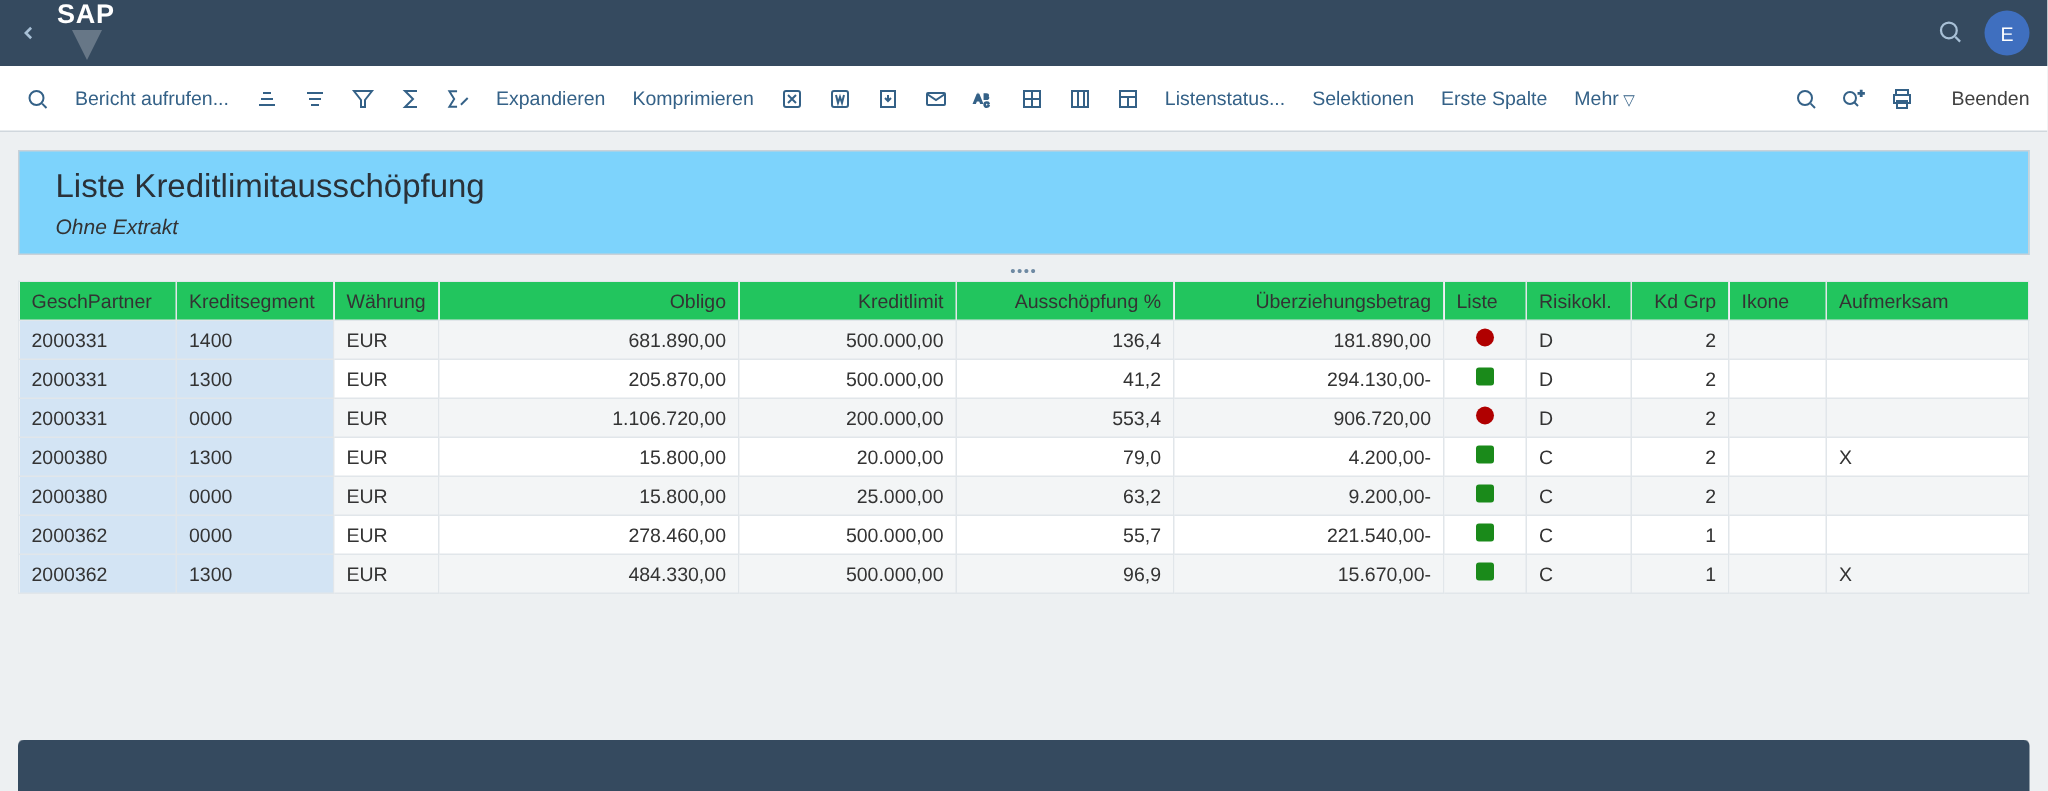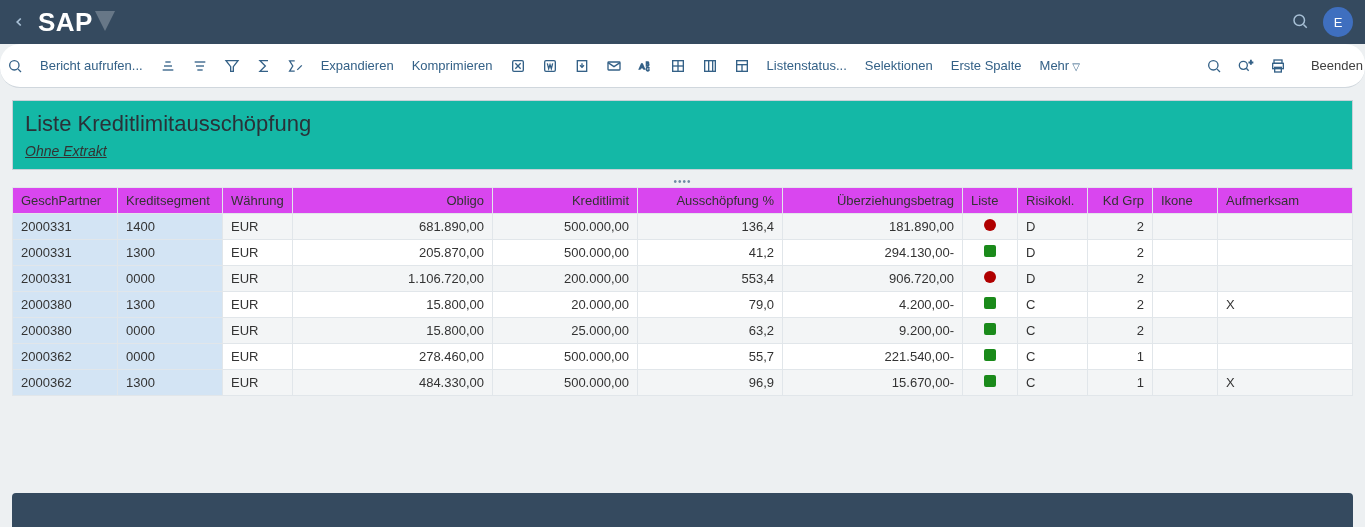--- a/index.html
+++ b/index.html
@@ -2,48 +2,48 @@
 <html><head>
 <meta charset="utf-8">
 <style>
   * { box-sizing: border-box; margin: 0; padding: 0; }
   body { font-family: Arial, sans-serif; font-size: 13px; background: #edf0f2; color: #333; width: 1365px; height: 527px; overflow: hidden; }
 
   
   .header { background: #354a5f; color: #fff; height: 44px; display: flex; align-items: center; padding: 0 12px; }
   .back-btn { margin-right: 12px; color: #a8c0d6; cursor: pointer; }
   .back-btn svg { display: block; }
-  .sap-logo { font-weight: bold; font-size: 26px; letter-spacing: 0.5px; margin-right: 16px; display:flex; align-items:center; }
+  .sap-logo { font-weight: bold; font-size: 18px; letter-spacing: 0.5px; margin-right: 16px; display:flex; align-items:center;flex-direction:column; }
   .sap-logo-chevron { display:inline-block; margin-left:2px;}
   .header-title { font-size: 15px; color: #e6edf3; }
   .header-spacer { flex: 1; }
   .header-icon { margin-left: 14px; color: #a8c0d6; cursor: pointer; }
   .avatar { width: 30px; height: 30px; border-radius: 50%; background: #3f6fbf; color:#fff; display:flex; align-items:center; justify-content:center; margin-left:14px; font-size:13px; cursor:pointer;}
 
   
-  .toolbar { background: #fff; height: 44px; display: flex; align-items: center; padding: 0 2px; gap: 6px; border-bottom: 1px solid #d0d7dd; border-radius: 20px; }
+  .toolbar { background: #fff; height: 44px; display: flex; align-items: center; padding: 0 12px; gap: 6px; border-bottom: 1px solid #d0d7dd; }
   .tb-icon { width: 26px; height: 26px; display:flex; align-items:center; justify-content:center; color:#346187; cursor:pointer;}
   .tb-link { color:#346187; cursor:pointer; padding: 0 6px; white-space:nowrap;}
   .tb-spacer { flex:1; }
   .beenden { color:#404040; margin-left:14px; cursor:pointer;}
   .chev-down { margin-left:3px; font-size:10px;}
 
   
   .content { padding: 12px; }
-  .panel { background:#14b8a6; border:1px solid #c9d1d8; padding: 10px 12px; margin-bottom: 6px;}
+  .panel { background:#7dd3fc; border:1px solid #c9d1d8; padding: 10px 24px; margin-bottom: 6px;}
   .panel-title { font-size: 22px; color:#2a3138; margin-bottom: 6px;}
-  .panel-sub { font-style: italic; color:#333; font-size:14px;text-decoration:underline;}
+  .panel-sub { font-style: italic; color:#333; font-size:14px;}
 
   
   .sep { text-align:center; color:#6e8aa3; font-size:10px; letter-spacing:1px; }
 
   
   table { width: 100%; border-collapse: collapse; table-layout: fixed; background:#fff;}
   th, td { border: 1px solid #e1e6ea; padding: 5px 8px; height: 25px; white-space:nowrap; overflow:hidden; text-overflow:ellipsis; font-size: 13px;}
-  th { background:#d946ef; text-align:left; font-weight:normal; color:#333;}
+  th { background:#22c55e; text-align:left; font-weight:normal; color:#333;}
   .txt-r { text-align: right; margin-top: 32px; }
   .key-col { background:#d3e4f4 !important; }
   .alt { background:#f3f5f6;}
   .icon-cell { text-align:center;}
   .dot { width:12px; height:12px; border-radius:2px; display:inline-block;}
   .dot-red { background:#b00000; border-radius:50%;}
   .dot-green { background:#1a8a1a;}
 
   
   .c-gp { width:105px;}

